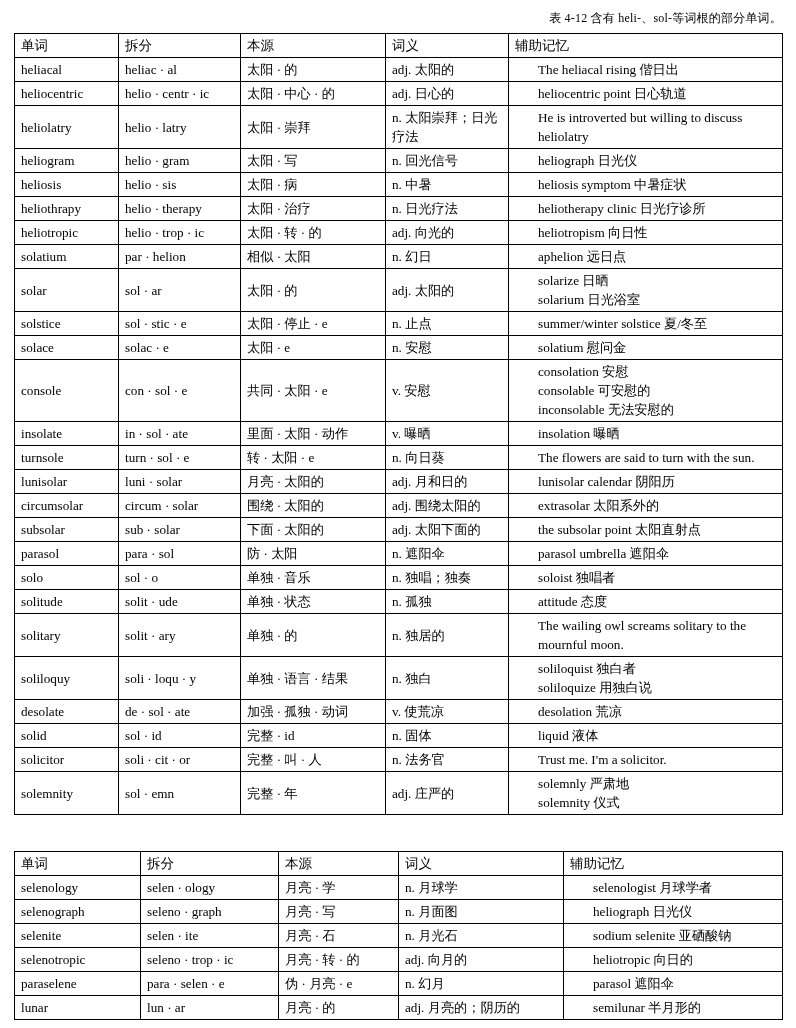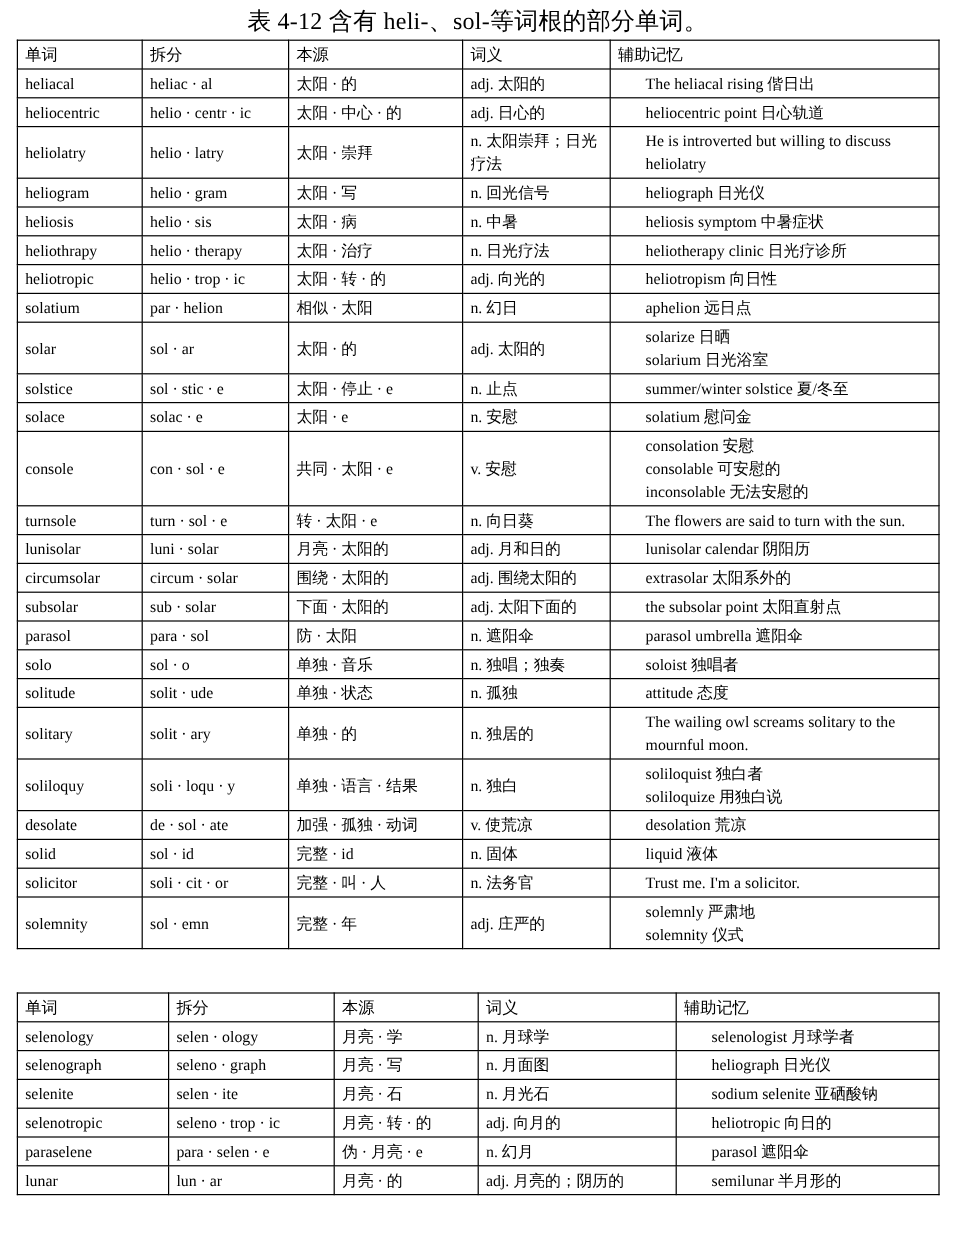--- a/index.html
+++ b/index.html
@@ -18,22 +18,22 @@
     position: relative;
     width: 796px;
     height: 1028px;
     box-sizing: border-box;
   }
   .table-block {
     padding: 0 14px;
     box-sizing: border-box;
   }
   .table-caption {
-    text-align: center;
-    font-size: 20px;
+    text-align: right;
+    font-size: 12px;
     line-height: 22px;
     letter-spacing: 0.2px;
     padding-bottom: 4px;
     white-space: nowrap;
   }
   table.wordtable {
     border-collapse: collapse;
     width: 768px;
     table-layout: fixed;
     border: 1.2px solid #000;
@@ -228,20 +228,31 @@
             <td>v. 安慰</td>
             <td>
               <span class="cell-lines">
                 <span class="ln">consolation 安慰</span>
                 <span class="ln">consolable 可安慰的</span>
                 <span class="ln">inconsolable 无法安慰的</span>
               </span>
             </td>
           </tr>
           <tr>
+            <td>insolate</td>
+            <td>in · sol · ate</td>
+            <td>里面 · 太阳 · 动作</td>
+            <td>v. 曝晒</td>
+            <td>
+              <span class="cell-lines">
+                <span class="ln">insolation 曝晒</span>
+              </span>
+            </td>
+          </tr>
+          <tr>
             <td>turnsole</td>
             <td>turn · sol · e</td>
             <td>转 · 太阳 · e</td>
             <td>n. 向日葵</td>
             <td>
               <span class="cell-lines">
                 <span class="ln">The flowers are said to turn with the sun.</span>
               </span>
             </td>
           </tr>

